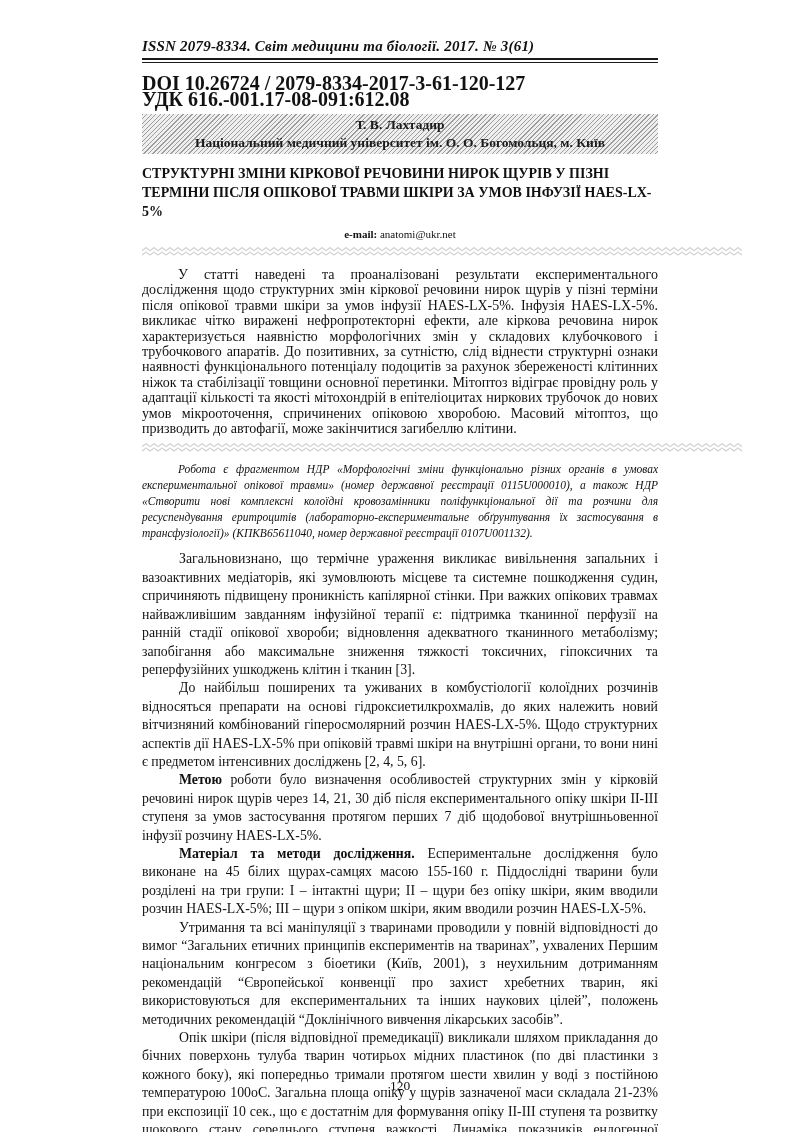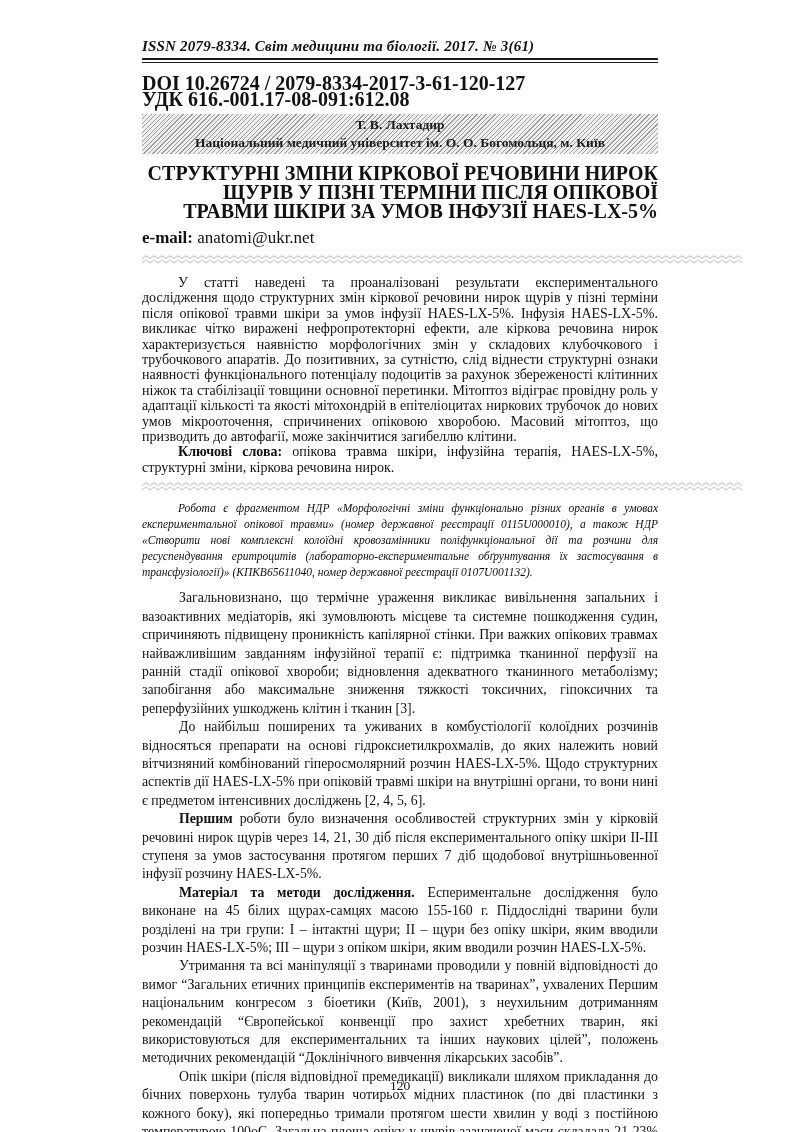--- a/index.html
+++ b/index.html
@@ -46,29 +46,29 @@
     color: #1a1a1a;
     background: repeating-linear-gradient(
       135deg,
       #9d9d9d 0px, #9d9d9d 0.9px,
       #efefef 0.9px, #efefef 3.2px
     );
   }
   
   .article-title {
     margin-top: 10px;
-    text-align: right;
+    text-align: left;
     font-weight: bold;
-    font-size: 20px;
+    font-size: 14px;
     line-height: 19px;
   }
   .email-line {
     margin-top: 7px;
-    text-align: left;
-    font-size: 17px;
+    text-align: center;
+    font-size: 11px;
   }
   .email-line .lbl { font-weight: bold; }
   
   .zigzag { margin-top: 7px; line-height: 0; }
   .zigzag svg { display: block; }
   
   .abstract {
     margin-top: 11px;
     font-size: 14px;
     line-height: 15.4px;
@@ -131,42 +131,41 @@
         <pattern id="zz1" width="8" height="4.5" patternUnits="userSpaceOnUse">
           <path d="M0,3.6 L4,0.6 L8,3.6" fill="none" stroke="#c6c6c6" stroke-width="1"></path>
         </pattern>
       </defs>
       <rect width="632" height="9" fill="url(#zz1)"></rect>
     </svg>
   </div>
 
   <div class="abstract">
     <p>У статті наведені та проаналізовані результати експериментального дослідження щодо структурних змін кіркової речовини нирок щурів у пізні терміни після опікової травми шкіри за умов інфузії HAES-LX-5%. Інфузія HAES-LX-5%. викликає чітко виражені нефропротекторні ефекти, але кіркова речовина нирок характеризується наявністю морфологічних змін у складових клубочкового і трубочкового апаратів. До позитивних, за сутністю, слід віднести структурні ознаки наявності функціонального потенціалу подоцитів за рахунок збереженості клітинних ніжок та стабілізації товщини основної перетинки. Мітоптоз відіграє провідну роль у адаптації кількості та якості мітохондрій в епітеліоцитах ниркових трубочок до нових умов мікрооточення, спричинених опіковою хворобою. Масовий мітоптоз, що призводить до автофагії, може закінчитися загибеллю клітини.</p>
-    <p><span class="lead">Ключові слова:</span><span> опікова травма шкіри, інфузійна терапія, HAES-LX-5%, структурні зміни, кіркова речовина нирок.</span></p>
   </div>
 
   <div class="zigzag">
     <svg width="632" height="9" xmlns="http://www.w3.org/2000/svg">
       <defs>
         <pattern id="zz2" width="8" height="4.5" patternUnits="userSpaceOnUse">
           <path d="M0,3.6 L4,0.6 L8,3.6" fill="none" stroke="#c6c6c6" stroke-width="1"></path>
         </pattern>
       </defs>
       <rect width="632" height="9" fill="url(#zz2)"></rect>
     </svg>
   </div>
 
   <div class="funding-note">
     <p>Робота є фрагментом НДР «Морфологічні зміни функціонально різних органів в умовах експериментальної опікової травми» (номер державної реєстрації 0115U000010), а також НДР «Створити нові комплексні колоїдні кровозамінники поліфункціональної дії та розчини для ресуспендування еритроцитів (лабораторно-експериментальне обґрунтування їх застосування в трансфузіології)» (КПКВ65611040, номер державної реєстрації 0107U001132).</p>
   </div>
 
   <div class="body-text">
     <p><span class="lead"></span><span>Загальновизнано, що термічне ураження викликає вивільнення запальних і вазоактивних медіаторів, які зумовлюють місцеве та системне пошкодження судин, спричиняють підвищену проникність капілярної стінки. При важких опікових травмах найважливішим завданням інфузійної терапії є: підтримка тканинної перфузії на ранній стадії опікової хвороби; відновлення адекватного тканинного метаболізму; запобігання або максимальне зниження тяжкості токсичних, гіпоксичних та реперфузійних ушкоджень клітин і тканин [3].</span></p>
     <p><span class="lead"></span><span>До найбільш поширених та уживаних в комбустіології колоїдних розчинів відносяться препарати на основі гідроксиетилкрохмалів, до яких належить новий вітчизняний комбінований гіперосмолярний розчин HAES-LX-5%. Щодо структурних аспектів дії HAES-LX-5% при опіковій травмі шкіри на внутрішні органи, то вони нині є предметом інтенсивних досліджень [2, 4, 5, 6].</span></p>
-    <p><span class="lead">Першим</span><span> роботи було визначення особливостей структурних змін у кірковій речовині нирок щурів через 14, 21, 30 діб після експериментального опіку шкіри II-III ступеня за умов застосування протягом перших 7 діб щодобової внутрішньовенної інфузії розчину HAES-LX-5%.</span></p>
+    <p><span class="lead">Метою</span><span> роботи було визначення особливостей структурних змін у кірковій речовині нирок щурів через 14, 21, 30 діб після експериментального опіку шкіри II-III ступеня за умов застосування протягом перших 7 діб щодобової внутрішньовенної інфузії розчину HAES-LX-5%.</span></p>
     <p><span class="lead">Матеріал та методи дослідження.</span><span> Еспериментальне дослідження було виконане на 45 білих щурах-самцях масою 155-160 г. Піддослідні тварини були розділені на три групи: I – інтактні щури; II – щури без опіку шкіри, яким вводили розчин HAES-LX-5%; III – щури з опіком шкіри, яким вводили розчин HAES-LX-5%.</span></p>
     <p><span class="lead"></span><span>Утримання та всі маніпуляції з тваринами проводили у повній відповідності до вимог “Загальних етичних принципів експериментів на тваринах”, ухвалених Першим національним конгресом з біоетики (Київ, 2001), з неухильним дотриманням рекомендацій “Європейської конвенції про захист хребетних тварин, які використовуються для експериментальних та інших наукових цілей”, положень методичних рекомендацій “Доклінічного вивчення лікарських засобів”.</span></p>
     <p><span class="lead"></span><span>Опік шкіри (після відповідної премедикації) викликали шляхом прикладання до бічних поверхонь тулуба тварин чотирьох мідних пластинок (по дві пластинки з кожного боку), які попередньо тримали протягом шести хвилин у воді з постійною температурою 100оС. Загальна площа опіку у щурів зазначеної маси складала 21-23% при експозиції 10 сек., що є достатнім для формування опіку II-III ступеня та розвитку шокового стану середнього ступеня важкості. Динаміка показників ендогенної інтоксикації у піддослідних щурів свідчать, що здійснена за умов експерименту термічна травма шкіри викликає типову для опікової хвороби ендогенну інтоксикацію [1], суттєві зміни показників якої відбуваються через 14 діб після опіку. Саме виходячи з цих даних ми зосередилися на вивченні структурних змін кіркової речовини нирок через 14, через 21 та через 30 діб після опіку.</span></p>
   </div>
 
   <div class="page-number">120</div>
 
 </div>
 
 </body></html>

